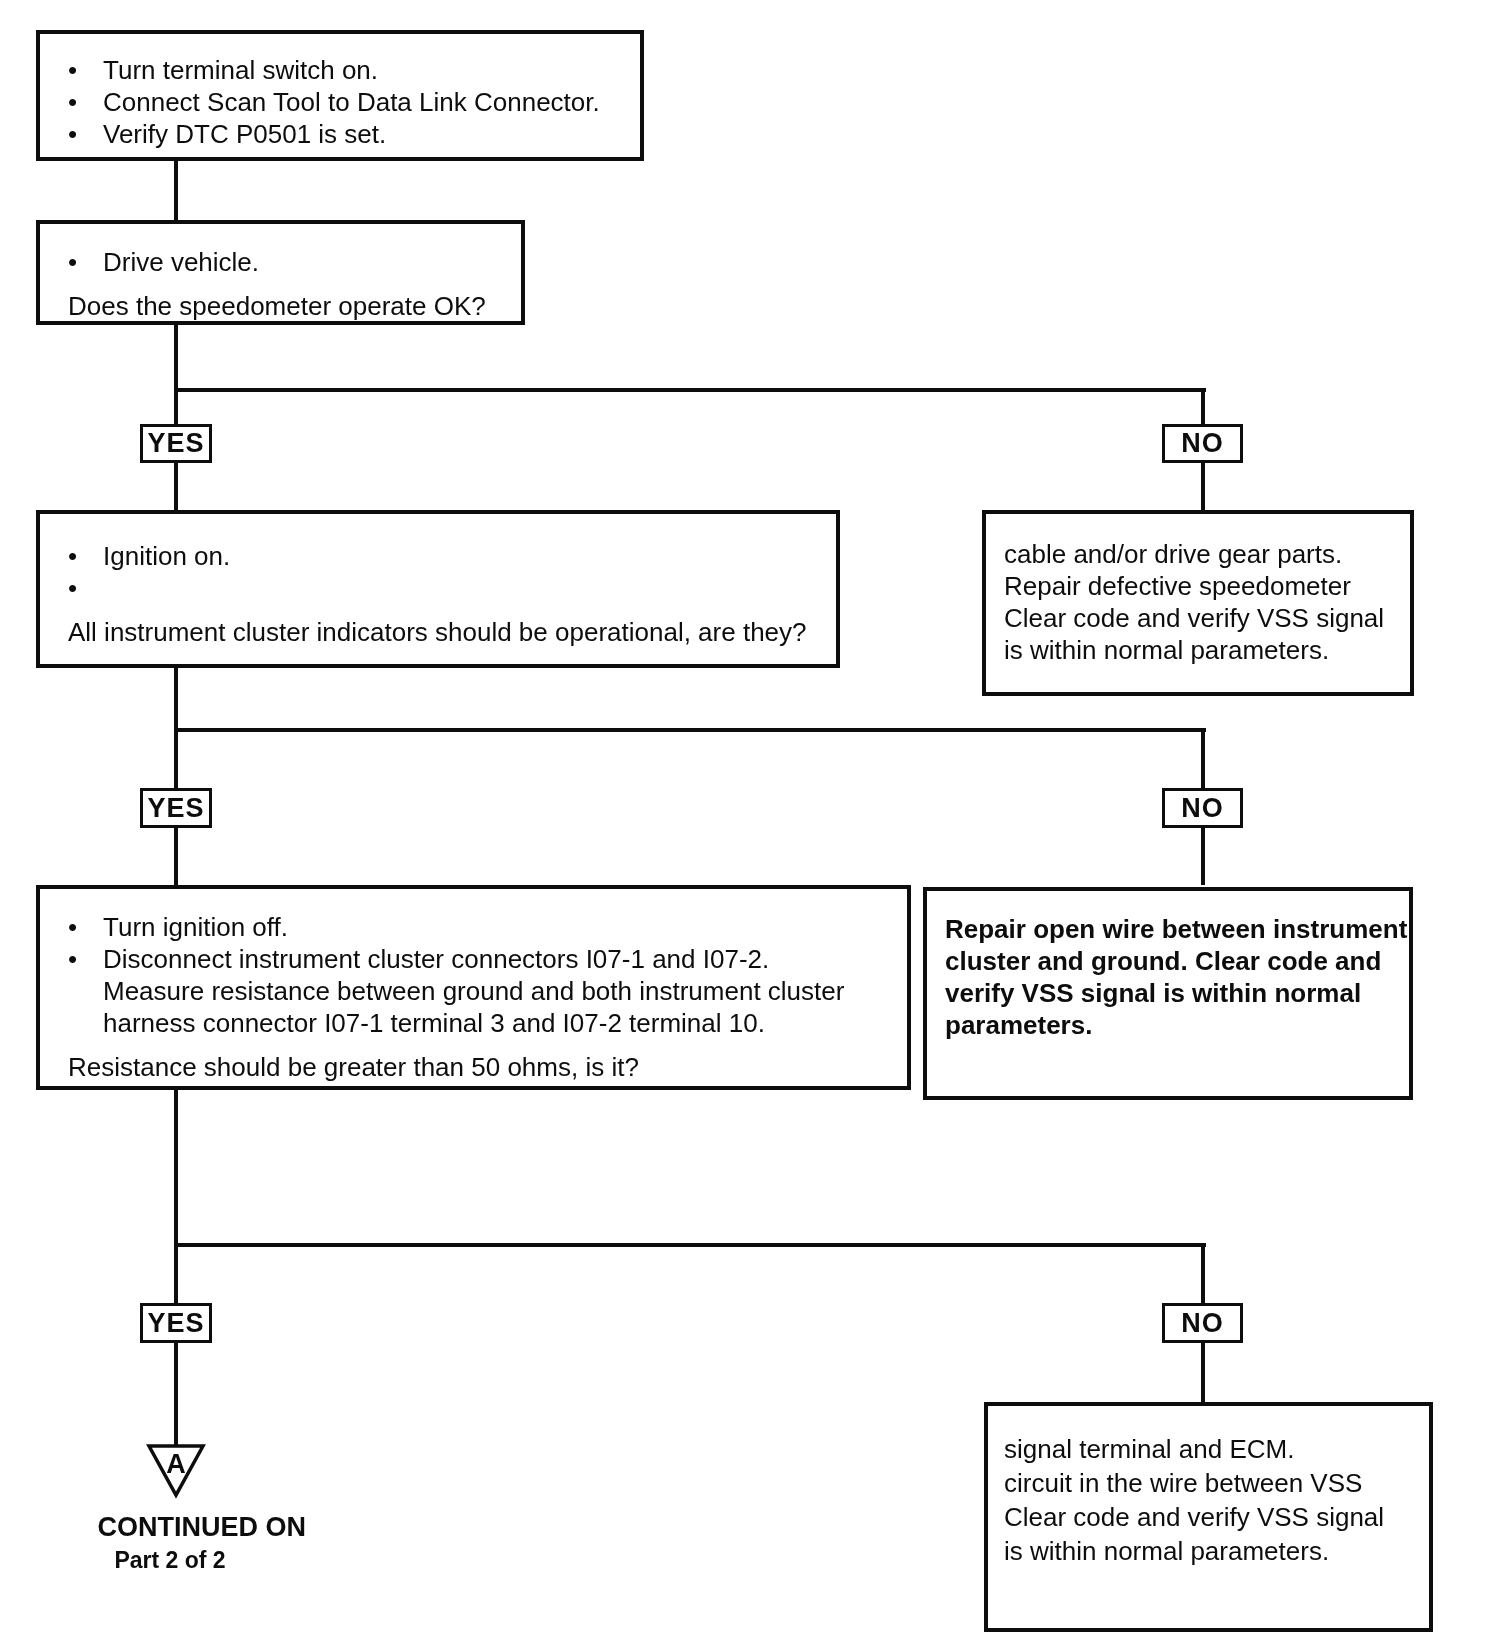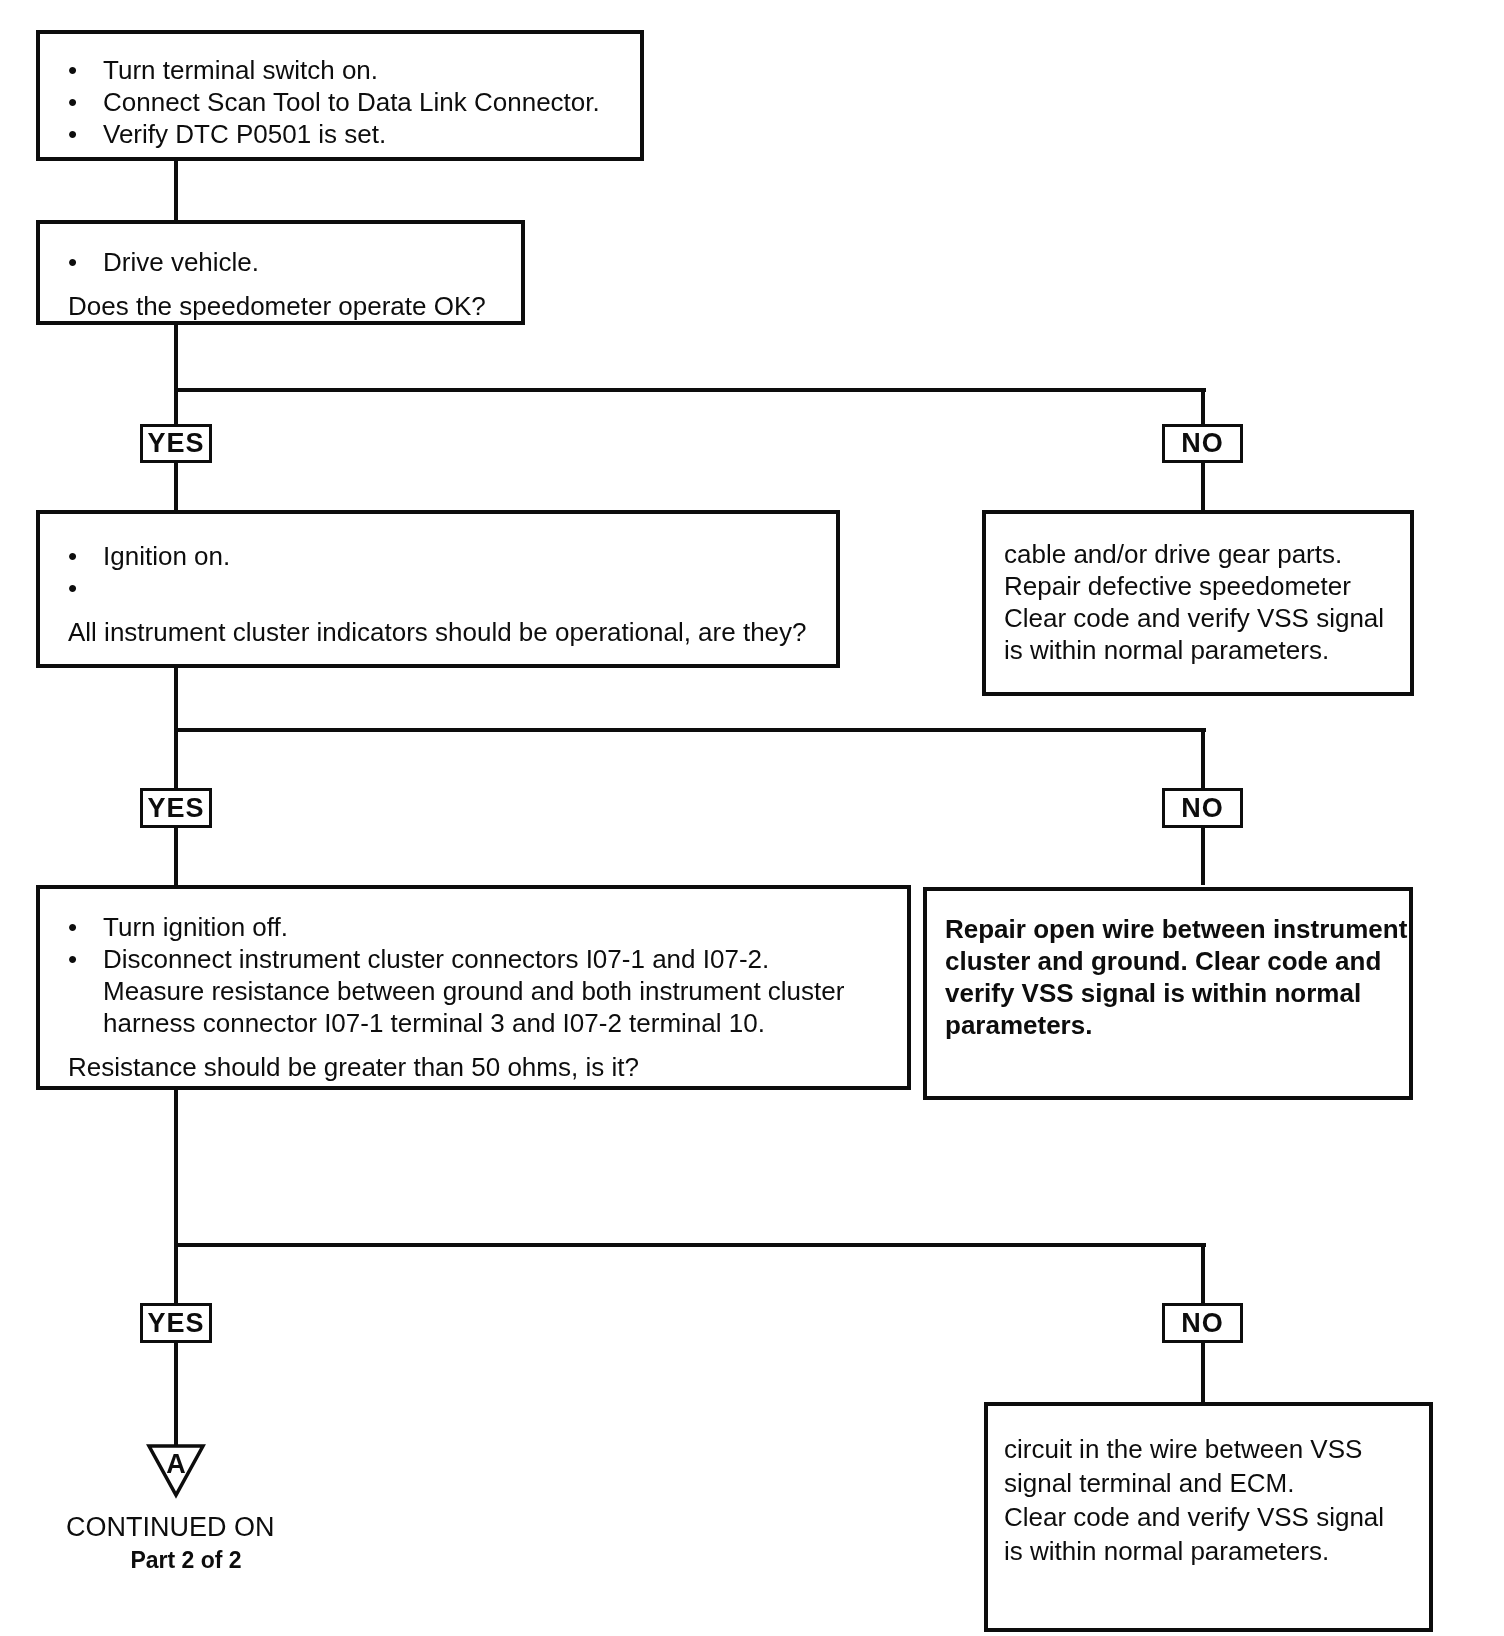--- a/index.html
+++ b/index.html
@@ -18,21 +18,21 @@
   .q{white-space:nowrap;margin-top:12px;}
   .action div{white-space:nowrap;}
   .tag{
     position:absolute;border:3px solid #0d0d0d;background:#ffffff;box-sizing:border-box;
     font-weight:700;font-size:27px;display:flex;align-items:center;justify-content:center;
     letter-spacing:1px;
   }
   .vline,.hline{position:absolute;background:#0d0d0d;}
   .vline{width:4px;}
   .hline{height:4px;}
-  .cap1{position:absolute;font-weight:400;font-size:27px;text-align:left;white-space:nowrap;}
+  .cap1{position:absolute;font-weight:700;font-size:27px;text-align:right;white-space:nowrap;}
   .cap2{position:absolute;font-weight:700;font-size:23px;text-align:center;white-space:nowrap;}
   .tri{position:absolute;}
 </style>
 </head>
 <body>
 
 <div class="canvas">
 
   <div class="vline" style="left:174px;top:159px;height:63px;"></div>
   <div class="vline" style="left:174px;top:323px;height:103px;"></div>
@@ -146,24 +146,24 @@
   </div>
   <div class="tag" style="left:1162px;top:1303px;width:81px;height:40px;">
     <span>NO</span>
   </div>
 
   <svg class="tri" style="left:145px;top:1442px;" width="62" height="58" viewBox="0 0 62 58">
     <polygon points="4,4 58,4 31,53" fill="#ffffff" stroke="#0d0d0d" stroke-width="3.5"></polygon>
     <text x="31" y="31" text-anchor="middle" font-size="27" font-weight="bold" fill="#0d0d0d">A</text>
   </svg>
   <div class="cap1" style="left:66px;top:1512px;width:240px;">CONTINUED ON</div>
-  <div class="cap2" style="left:66px;top:1547px;width:240px;">Part 2 of 2</div>
+  <div class="cap2" style="left:50px;top:1547px;width:240px;">Part 2 of 2</div>
 
   <div class="box action" style="left:984px;top:1402px;width:449px;height:230px;font-size:26px;line-height:34px;">
     <div style="padding:26px 6px 0 16px;">
+      <div>signal terminal and ECM.</div>
       <div>circuit in the wire between VSS</div>
-      <div>signal terminal and ECM.</div>
       <div>Clear code and verify VSS signal</div>
       <div>is within normal parameters.</div>
     </div>
   </div>
 
 </div>
 
 </body></html>

